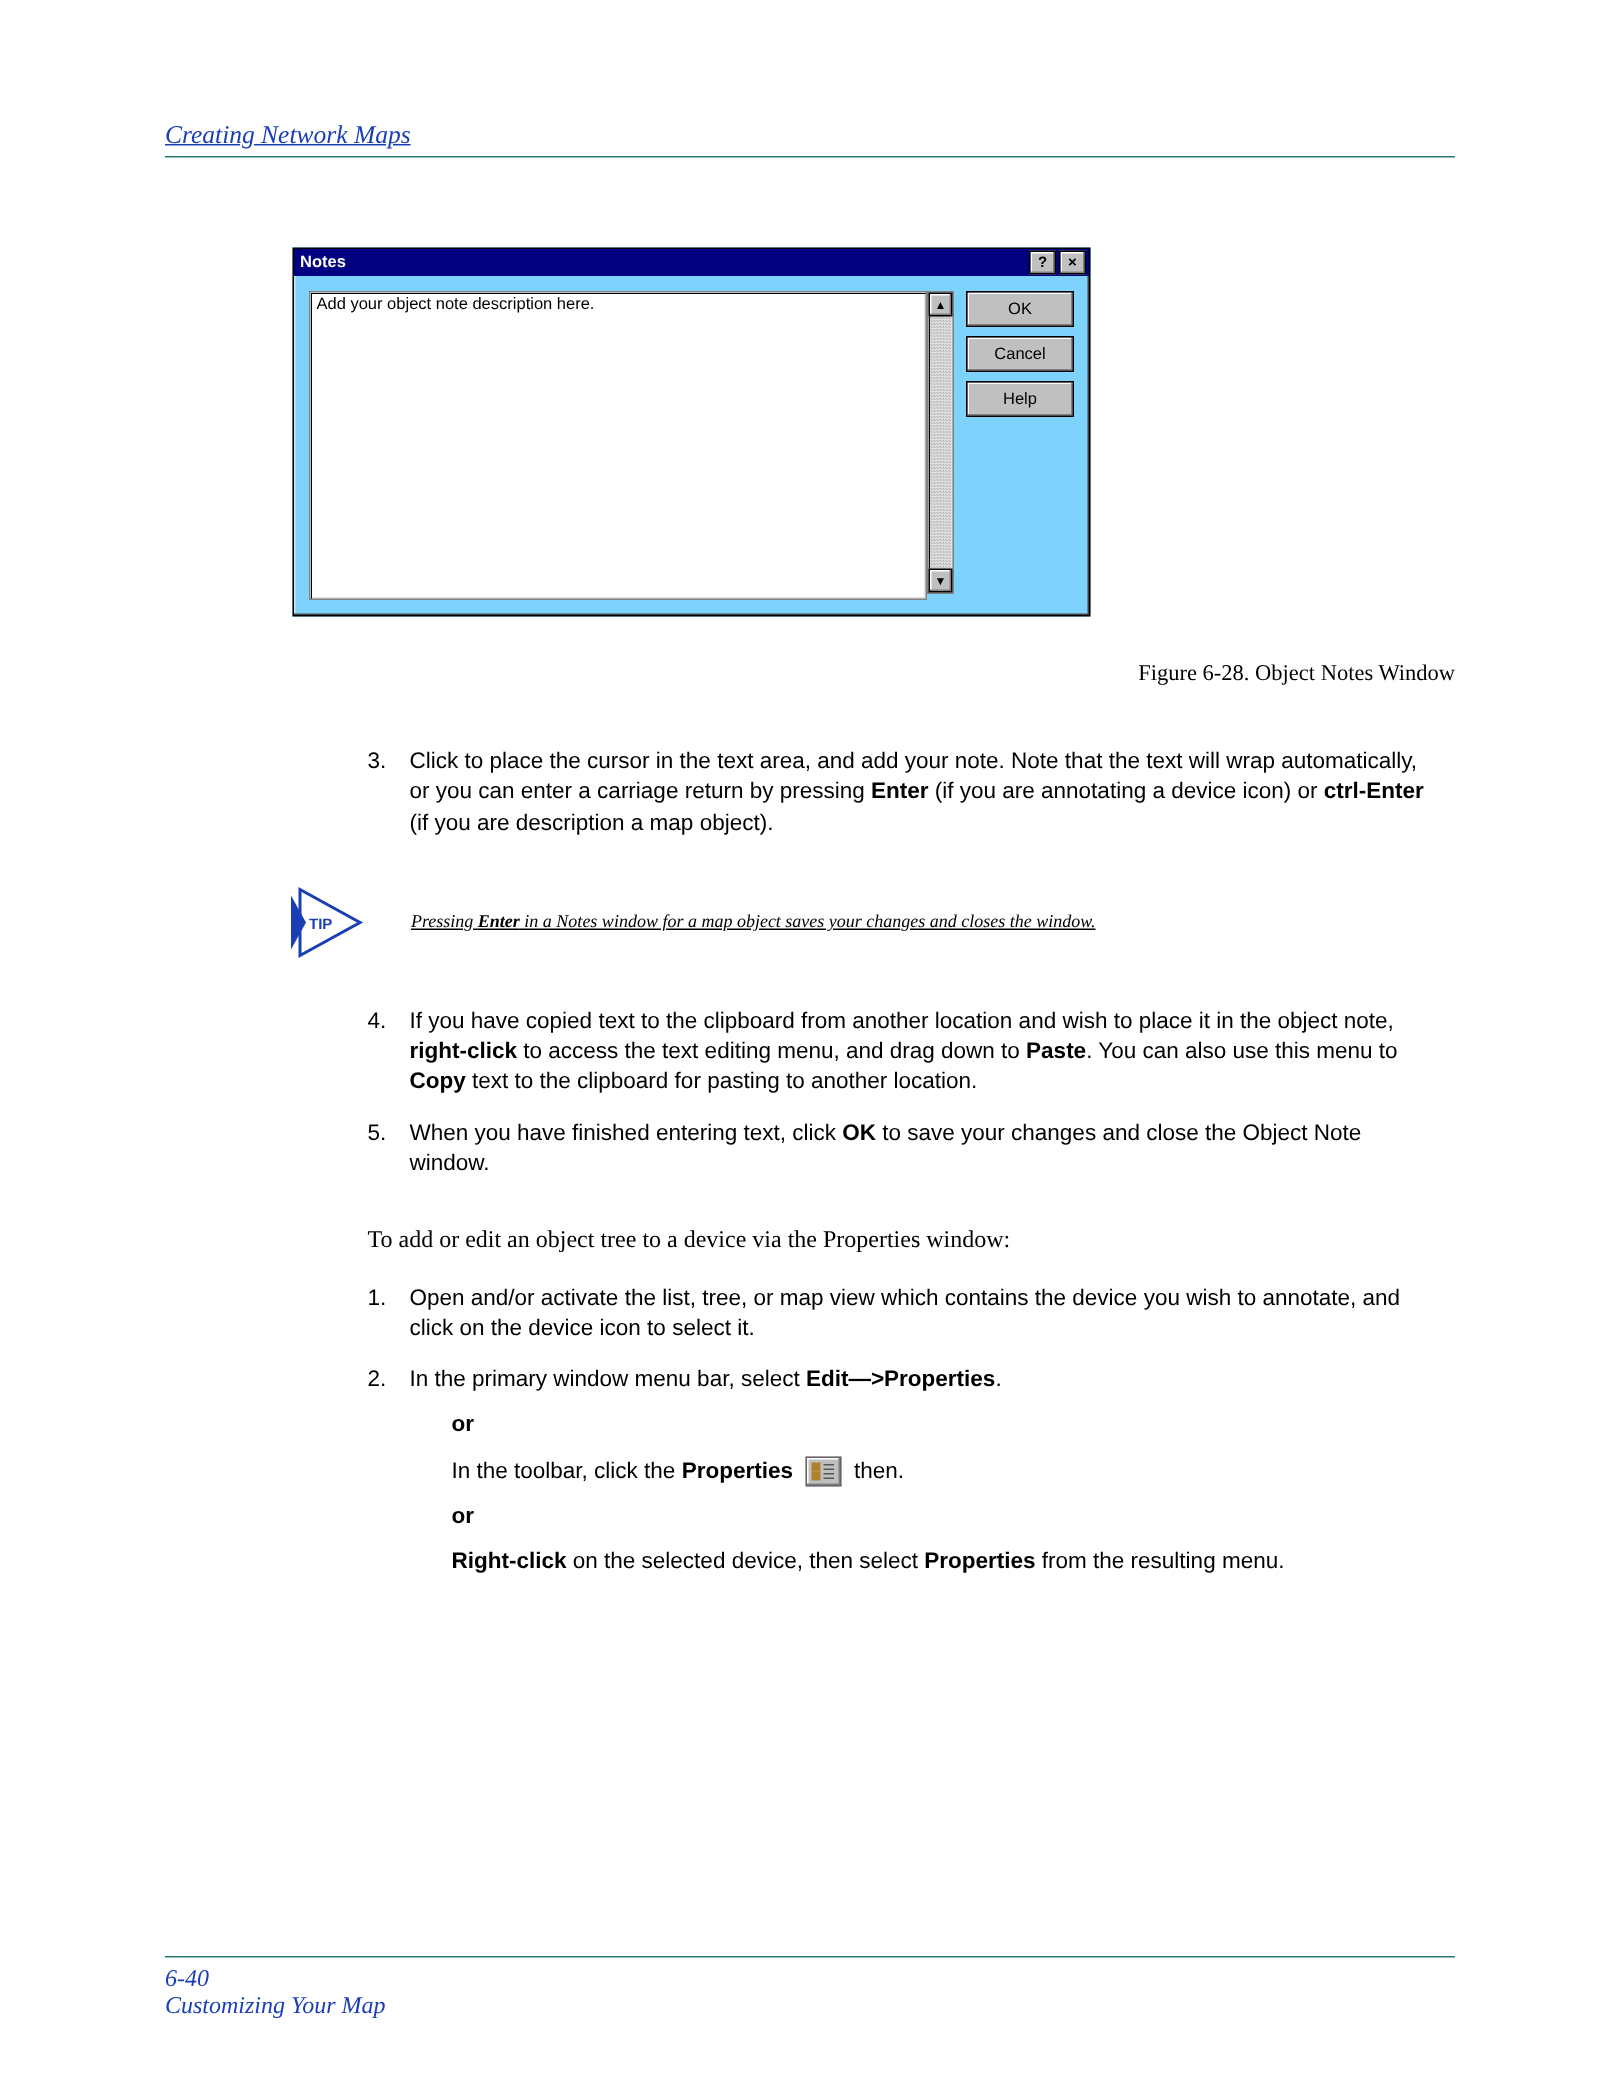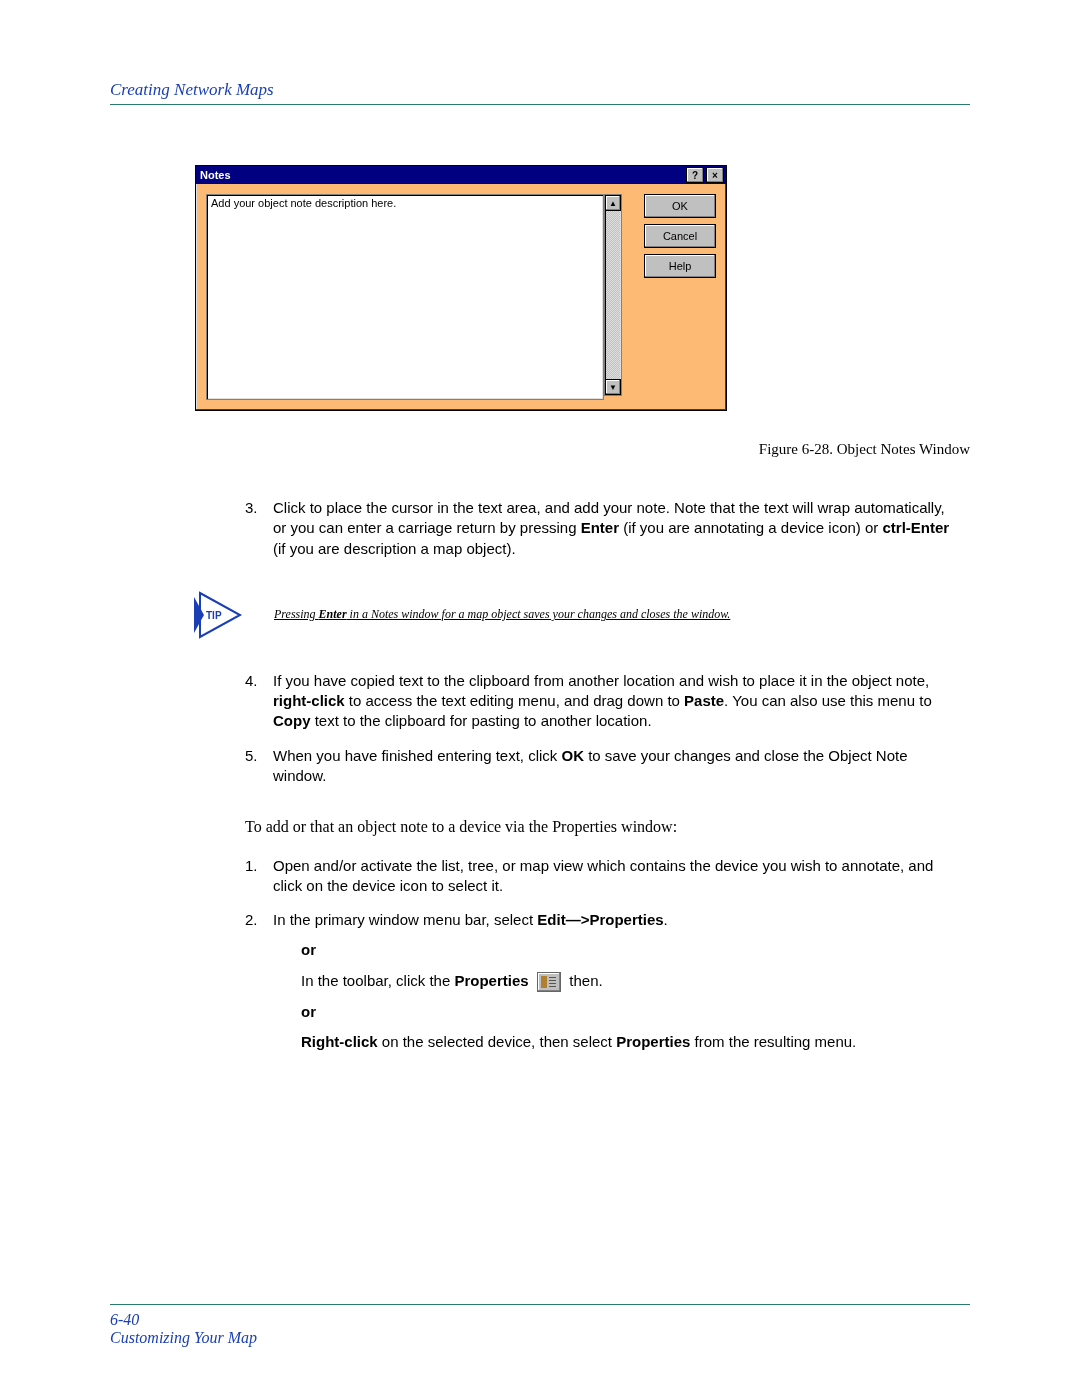--- a/index.html
+++ b/index.html
@@ -18,29 +18,30 @@
     position: relative;
   }
   .header {
     color: #1a3fb5;
     font-style: italic;
     font-family: "Times New Roman", Times, serif;
     font-size: 17px;
     border-bottom: 1px solid #2a7a6f;
     padding-bottom: 4px;
     margin-bottom: 60px;
+    text-decoration: underline;
   }
   .dialog-wrap {
     margin-left: 85px;
     margin-bottom: 20px;
   }
   .dialog {
     width: 530px;
     border: 1px solid #000;
-    background: #fdba74;
+    background: #7dd3fc;
     box-shadow: inset -1px -1px 0 #404040, inset 1px 1px 0 #dfdfdf;
   }
   .titlebar {
     background: #000080;
     color: #fff;
     display: flex;
     align-items: center;
     height: 18px;
     padding: 0 2px;
     font-size: 11px;
@@ -53,21 +54,21 @@
     background: #c0c0c0;
     border: 1px solid #000;
     box-shadow: inset -1px -1px 0 #808080, inset 1px 1px 0 #fff;
     margin-left: 2px;
     display: flex; align-items: center; justify-content: center;
     font-size: 10px; font-weight: bold; color: #000;
   }
   .dialog-body {
     display: flex;
     padding: 10px;
-    gap: 22px;
+    gap: 8px;
   }
   .textarea-outer {
     flex: 1;
     display: flex;
   }
   .textarea-box {
     flex: 1;
     background: #fff;
     border: 1px solid #808080;
     box-shadow: inset 1px 1px 0 #000, inset -1px -1px 0 #dfdfdf;
@@ -258,21 +259,21 @@
         </span>
       </li>
       <li>
         <span class="num">5.</span>
         <span class="content">
           <span>When you have finished entering text, click </span><b>OK</b><span> to save your changes and close the Object Note window.</span>
         </span>
       </li>
     </ol>
 
-    <p class="intro-serif">To add or that an object note to a device via the Properties window:</p>
+    <p class="intro-serif">To add or edit an object tree to a device via the Properties window:</p>
 
     <ol class="num-list">
       <li>
         <span class="num">1.</span>
         <span class="content">Open and/or activate the list, tree, or map view which contains the device you wish to annotate, and click on the device icon to select it.</span>
       </li>
       <li>
         <span class="num">2.</span>
         <span class="content">
           <span>In the primary window menu bar, select </span><b>Edit—&gt;Properties</b><span>.</span>

